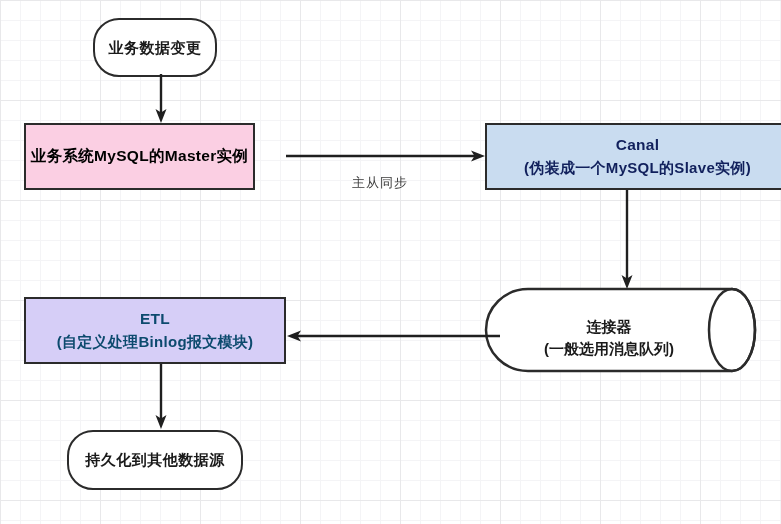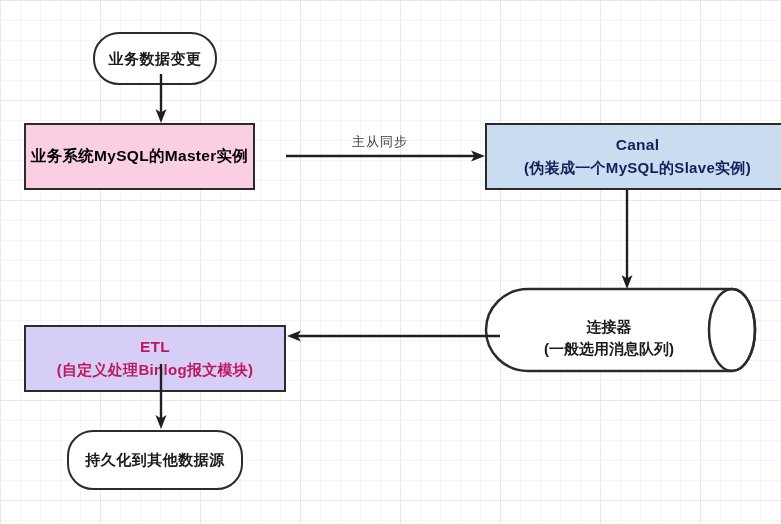--- a/index.html
+++ b/index.html
@@ -72,28 +72,29 @@
     box-sizing: border-box;
   }
   .edge { position: absolute; }
   .edge svg { display: block; overflow: visible; }
   .edge-label {
     position: absolute;
     font-size: 13px;
     color: #3a3a3a;
     white-space: nowrap;
     letter-spacing: 1px;
+    margin-top: 41px;
   }
 </style>
 </head>
 <body>
 
 <div id="canvas">
 
-  <div class="node term" style="left:93px; top:18px; width:124px; height:53px;margin-top:14px;">
+  <div class="node term" style="left:93px; top:18px; width:124px; height:59px;">
     <span>业务数据变更</span>
   </div>
 
   <div class="edge" style="left:155px; top:74px;">
     <svg width="12" height="50" viewBox="-6 0 12 50">
       <line x1="0" y1="0" x2="0" y2="41" stroke="#1f1f1f" stroke-width="2.4"></line>
       <polygon points="0,49 -5.5,35 0,38.5 5.5,35" fill="#1f1f1f"></polygon>
     </svg>
   </div>
 
@@ -132,21 +133,21 @@
     </div>
   </div>
 
   <div class="edge" style="left:287px; top:330px;">
     <svg width="213" height="12" viewBox="0 -6 213 12">
       <line x1="213" y1="0" x2="8" y2="0" stroke="#1f1f1f" stroke-width="2.4"></line>
       <polygon points="0,0 14,-5.5 10.5,0 14,5.5" fill="#1f1f1f"></polygon>
     </svg>
   </div>
 
-  <div class="node rect" style="left:24px; top:297px; width:262px; height:67px; background:#d6cef7; color:#be185d;margin-top:28px;">
+  <div class="node rect" style="left:24px; top:297px; width:262px; height:67px; background:#d6cef7; color:#0c4a6e;">
     <span class="l1">ETL</span>
     <span class="l2">(自定义处理Binlog报文模块)</span>
   </div>
 
   <div class="edge" style="left:155px; top:364px;">
     <svg width="12" height="66" viewBox="-6 0 12 66">
       <line x1="0" y1="0" x2="0" y2="57" stroke="#1f1f1f" stroke-width="2.4"></line>
       <polygon points="0,65 -5.5,51 0,54.5 5.5,51" fill="#1f1f1f"></polygon>
     </svg>
   </div>

